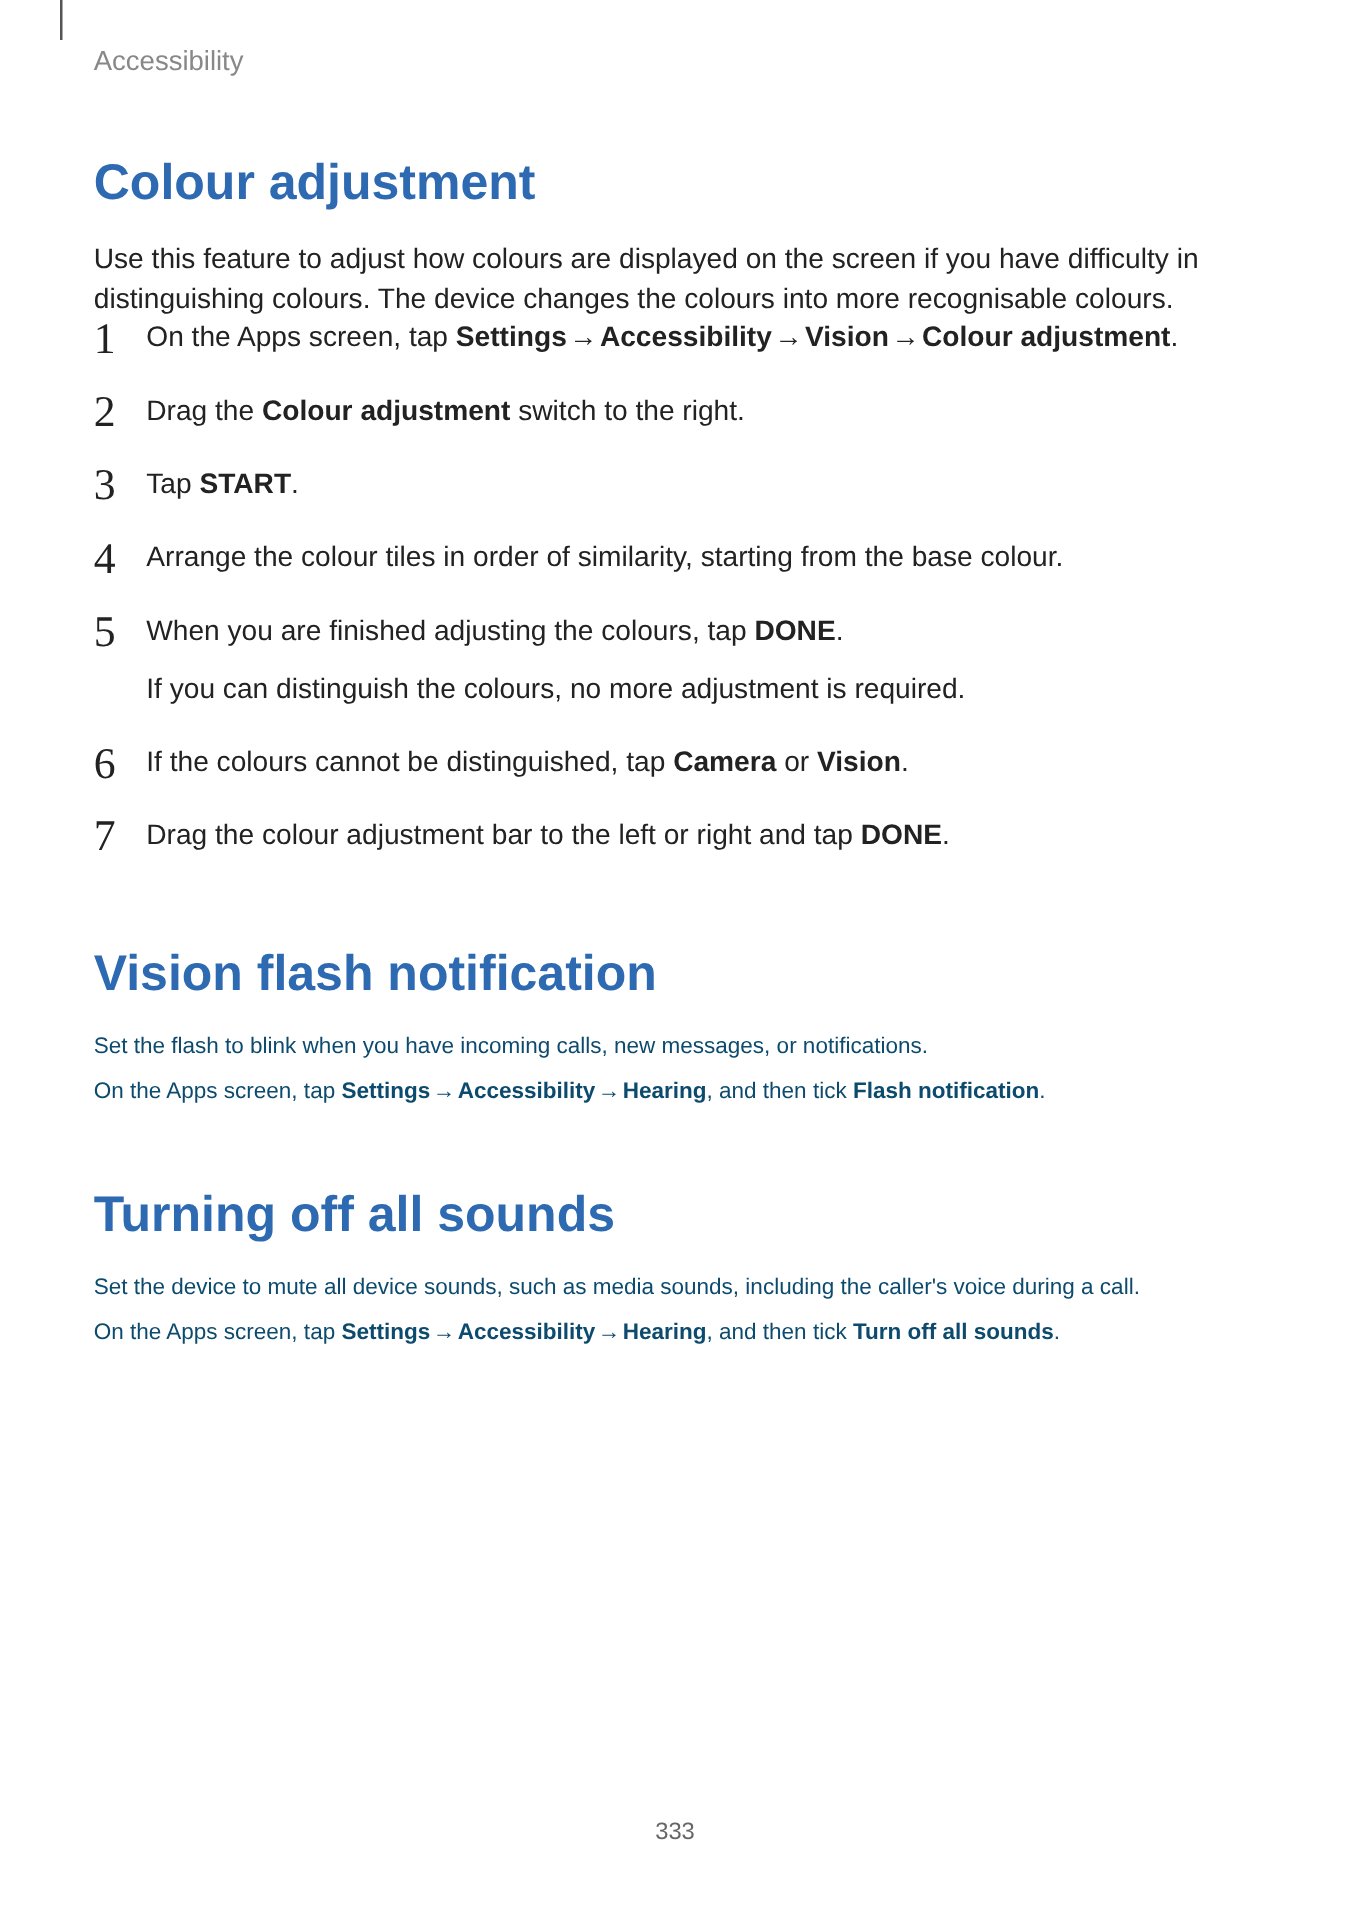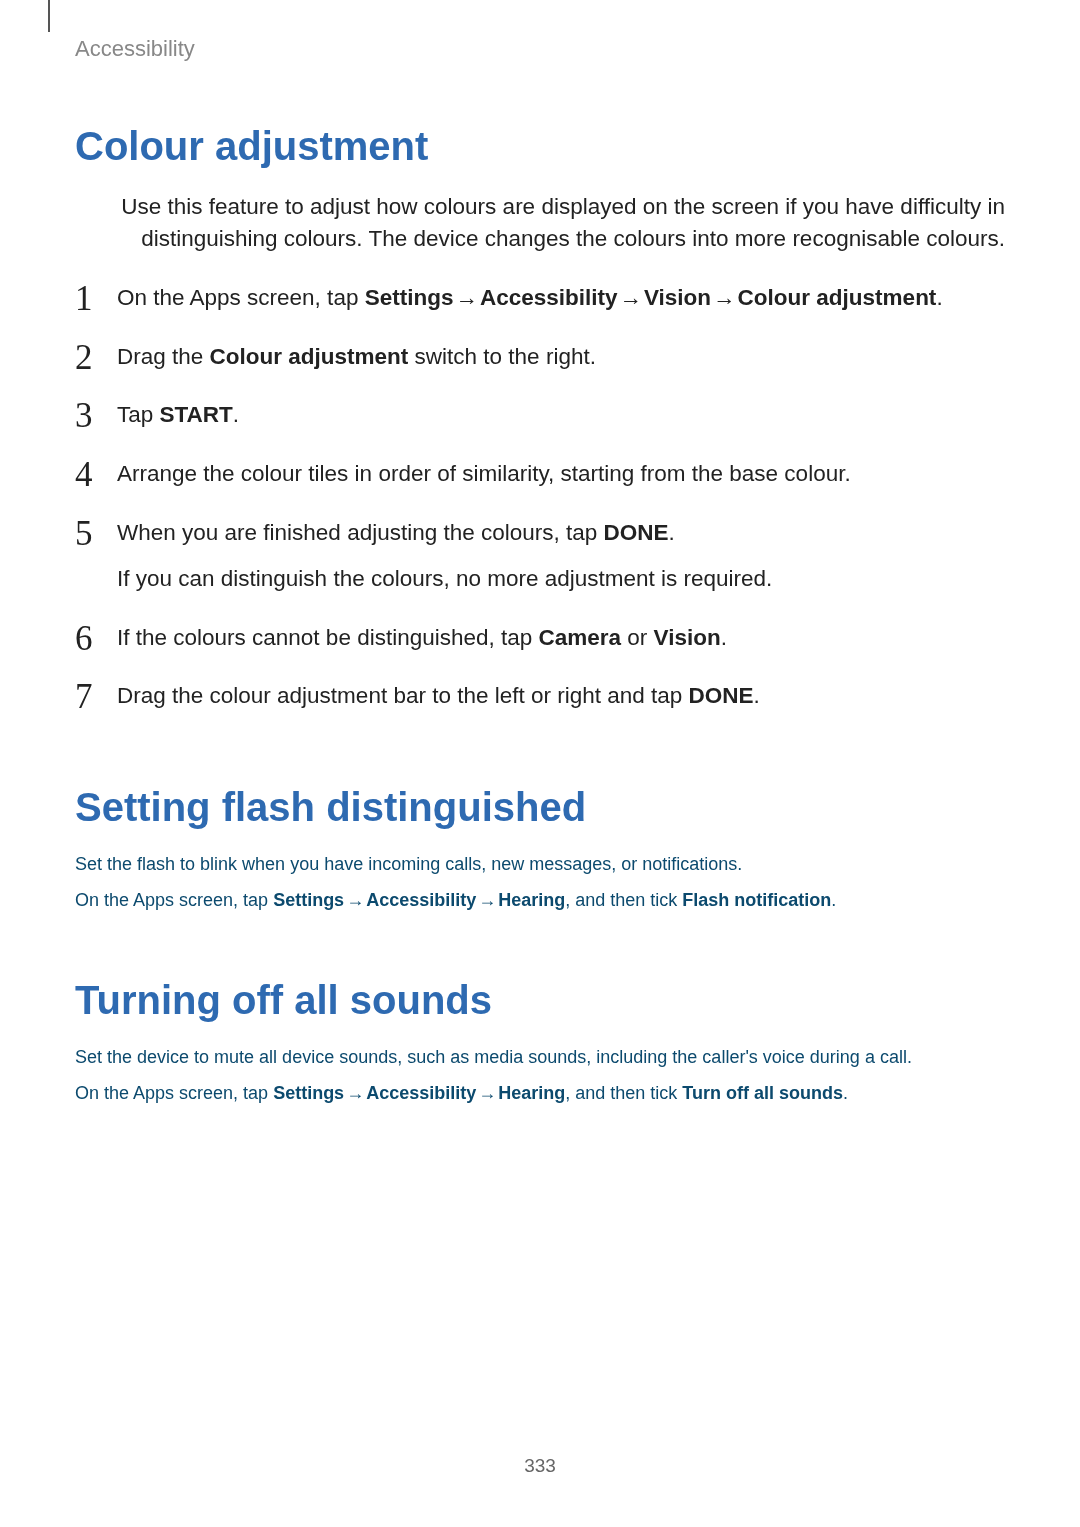--- a/index.html
+++ b/index.html
@@ -36,22 +36,20 @@
       font-size: 40px;
       font-weight: 700;
       color: #2e6ab1;
       margin-bottom: 22px;
       letter-spacing: 0px;
     }
     .intro {
       font-size: 22.5px;
       color: #222;
       line-height: 1.4;
-      margin-bottom: 28px;
-      text-align: right;
     }
     ol.steps {
       list-style: none;
       counter-reset: step;
       margin-bottom: 72px;
       padding-left: 0;
     }
     ol.steps li {
       counter-increment: step;
       position: relative;
@@ -156,21 +154,21 @@
       <li>
         <span>If the colours cannot be distinguished, tap </span><span class="strong">Camera</span><span> or </span><span class="strong">Vision</span><span>.</span>
       </li>
       <li>
         <span>Drag the colour adjustment bar to the left or right and tap </span><span class="strong">DONE</span><span>.</span>
       </li>
     </ol>
   </div>
 
   <div class="section-block">
-    <h2 class="section-title">Setting flash distinguished</h2>
+    <h2 class="section-title">Vision flash notification</h2>
     <p class="body">Set the flash to blink when you have incoming calls, new messages, or notifications.</p>
     <p class="body">
       <span>On the Apps screen, tap </span><span class="strong">Settings</span><span class="arrow"> → </span><span class="strong">Accessibility</span><span class="arrow"> → </span><span class="strong">Hearing</span><span>, and then tick </span><span class="strong">Flash notification</span><span>.</span>
     </p>
   </div>
 
   <div class="section-block">
     <h2 class="section-title">Turning off all sounds</h2>
     <p class="body">Set the device to mute all device sounds, such as media sounds, including the caller's voice during a call.</p>
     <p class="body">

